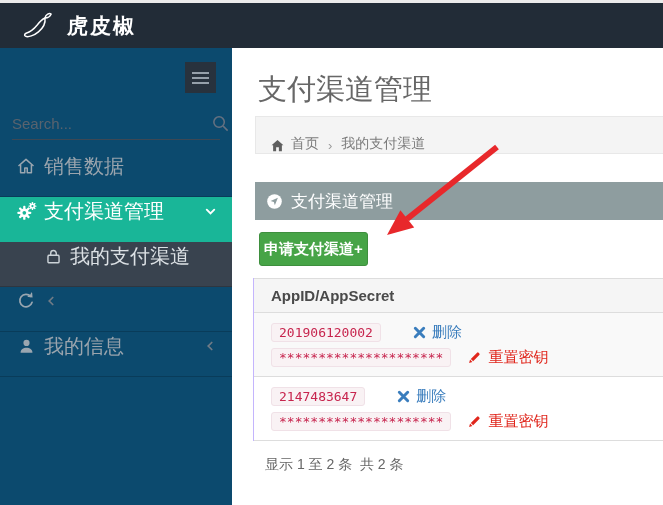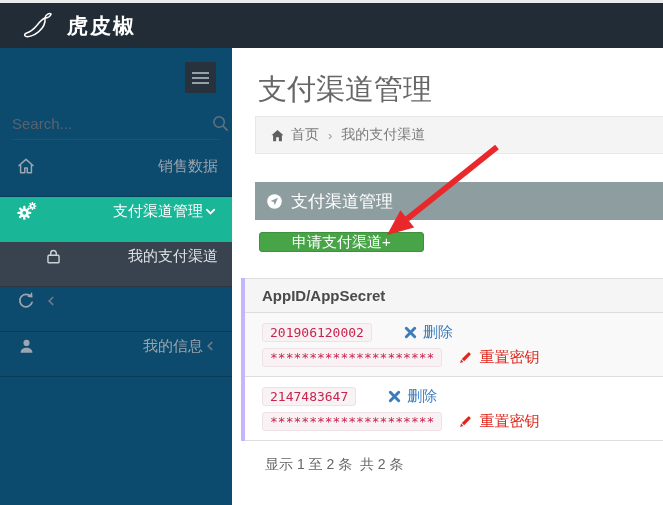--- a/index.html
+++ b/index.html
@@ -20,47 +20,47 @@
   .hamburger i { display:block; width:17px; height:2px; background:#96a0aa; }
   .search-row { position:absolute; top:60px; left:12px; right:12px; height:32px;
                 border-bottom:1px solid #3d4854; display:flex; align-items:center; }
   .search-input { flex:1; background:transparent; border:none; outline:none; color:#9aa3ad;
                   font-size:15px; font-family:"Liberation Sans",sans-serif; }
   .search-input::placeholder { color:#59636e; }
   .search-btn { width:24px; height:24px; display:flex; align-items:center; justify-content:center; cursor:pointer; }
 
   .menu { position:absolute; top:104px; left:0; right:0; }
   .menu-item { height:45px; display:flex; align-items:center; padding:0 14px 16px 15px;
-               border-bottom:1px solid rgba(0,0,0,.18); color:#9aa4ad; font-size:15px; cursor:pointer;text-align:right; }
+               border-bottom:1px solid rgba(0,0,0,.18); color:#9aa4ad; font-size:20px; cursor:pointer; }
   .mi-icon { width:22px; height:22px; margin-right:7px; display:flex; align-items:center; justify-content:center; }
   .mi-label { flex:1; }
   .menu-item.active { background:#19b698; color:#fff; border-bottom:none; }
   .menu-item.submenu { background:#39434f; color:#dbe0e4; padding-left:44px; }
   .menu-item.submenu .mi-icon { width:19px; height:19px; }
   .chev { width:15px; height:15px; display:flex; }
 
   
   .main { position:absolute; left:232px; top:48px; width:431px; height:457px; background:#fff; overflow:hidden; }
   .page-title { position:absolute; left:26px; top:22px; font-size:29px; font-weight:400; color:#676767; }
   .breadcrumb { position:absolute; left:23px; right:0; top:68px; height:38px; background:#f4f4f4;
-                border:1px solid #e8e8e8; border-right:none; display:flex; align-items:center;
+                border:1px solid #e8e8e8; border-right:none; display:flex; align-items:flex-end;
                 padding-left:14px; color:#7b7b7b; font-size:14px; }
   .bc-home-icon { width:15px; height:15px; margin-right:6px; display:flex; }
   .bc-sep { margin:0 9px; color:#9a9a9a; font-size:13px; }
   .bc-link { cursor:pointer; }
 
   .panel-header { position:absolute; left:23px; right:0; top:134px; height:38px; background:#8e9d9f;
                   display:flex; align-items:center; padding-left:11px; color:#fff; font-size:17px; }
   .ph-icon { width:17px; height:17px; margin-right:8px; display:flex; }
 
-  .apply-btn { position:absolute; left:27px; top:184px; height:20px; padding:0 32px;
+  .apply-btn { position:absolute; left:27px; top:184px; height:34px; padding:0 4px;
                background:#47a447; border:1px solid #3e8f3e; border-radius:3px; color:#fff;
-               font-size:15px; font-weight:normal; display:flex; align-items:center; cursor:pointer; }
-
-  .dtable { position:absolute; left:9px; right:0; top:230px; border-left:4px solid #c4b5fd; }
+               font-size:15px; font-weight:bold; display:flex; align-items:center; cursor:pointer; }
+
+  .dtable { position:absolute; left:21px; right:0; top:230px; border-left:1px solid #c4b5fd; }
   .thead { height:35px; line-height:34px; background:#f5f5f5; border-top:1px solid #ddd;
            border-bottom:1px solid #ddd; font-weight:bold; font-size:15px; color:#4a4a4a; padding-left:17px; }
   .trow { padding:8px 0 8px 17px; border-bottom:1px solid #ddd; }
   .trow.odd { background:#f9f9f9; }
   .cell-line { display:flex; align-items:center; height:22px; }
   .cell-line + .cell-line { margin-top:3px; }
   .codebox { font-family:"DejaVu Sans Mono", monospace; font-size:13px; color:#c7254e;
              background:#f9f2f4; border:1px solid #f0e1e7; border-radius:3px; padding:1px 7px; }
   .del-link { display:flex; align-items:center; gap:6px; color:#3a7dbd; font-size:15px; margin-left:32px; cursor:pointer; }
   .reset-link { display:flex; align-items:center; gap:6px; color:#e0261c; font-size:15px; margin-left:16px; cursor:pointer; }

